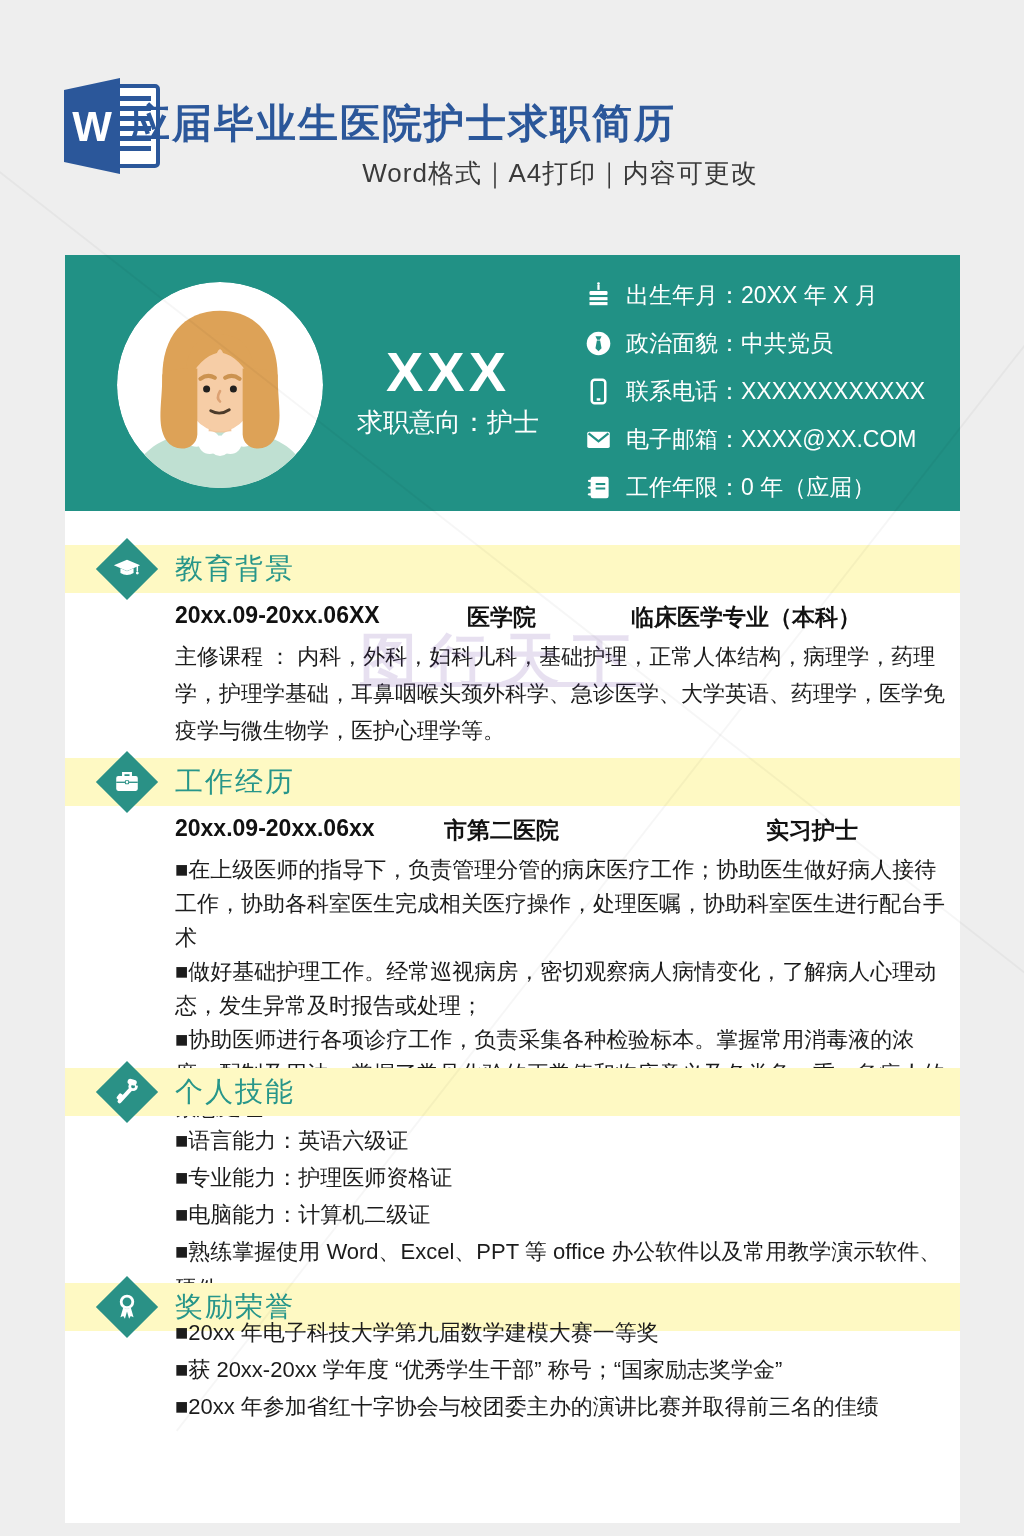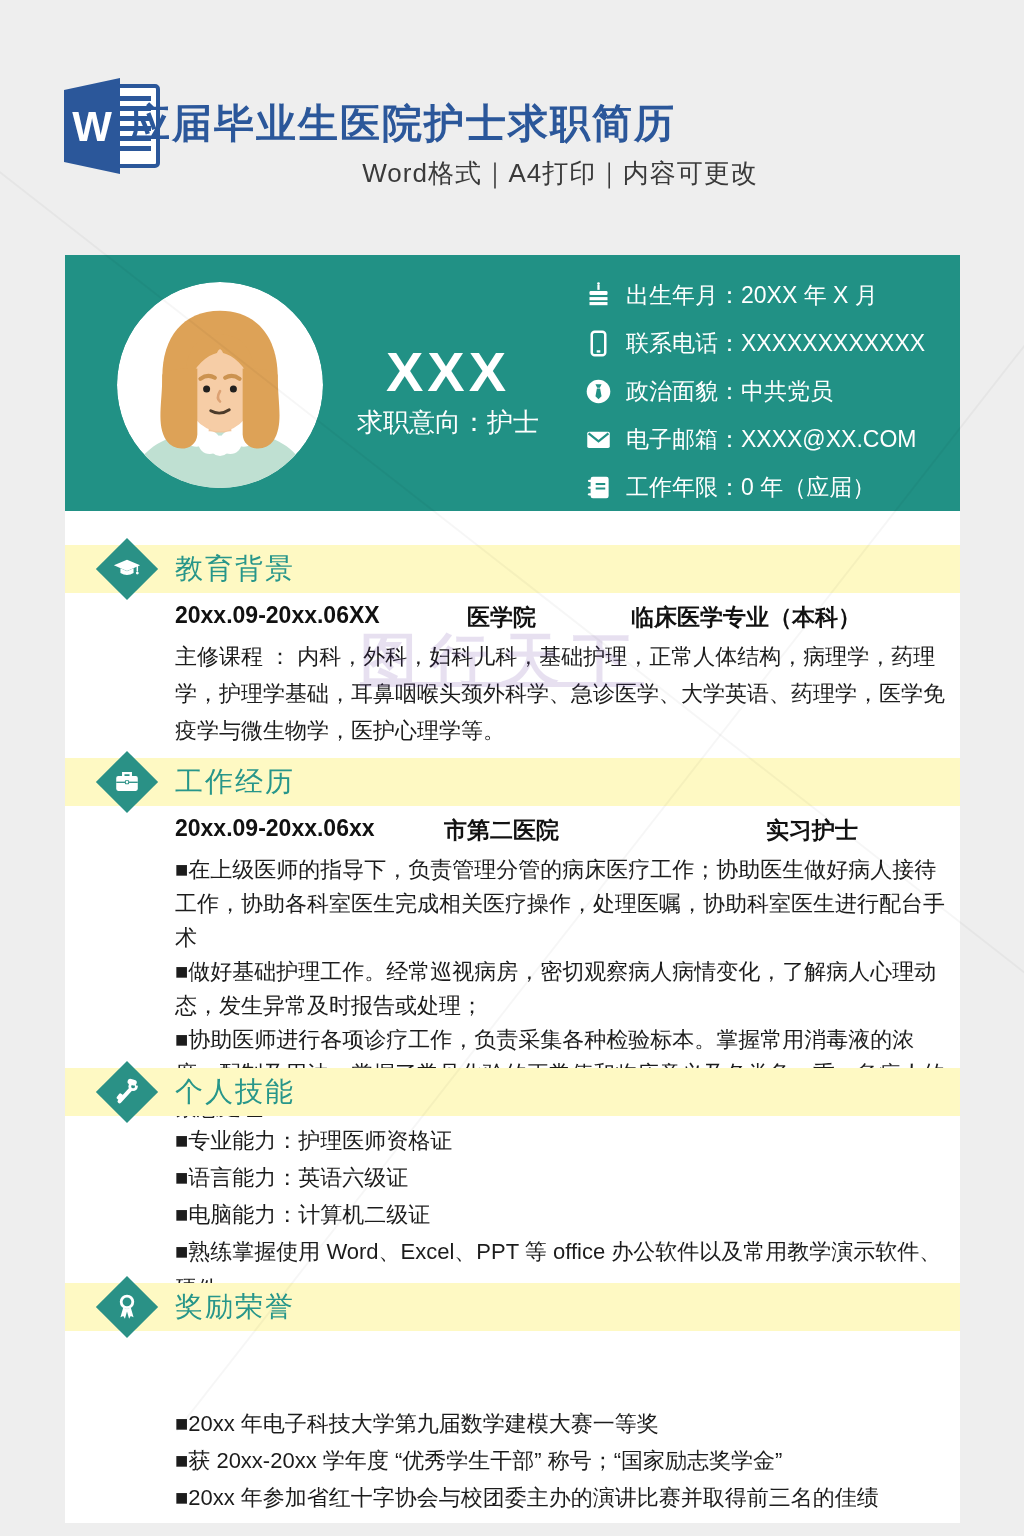--- a/index.html
+++ b/index.html
@@ -73,21 +73,21 @@
   .hp0{left:0;}
   .edu-heading .hp1{left:292px;}
   .edu-heading .hp2{left:456px;}
   .work-heading .hp1{left:269px;}
   .work-heading .hp2{left:591px;}
 
   .body-text{left:175px;width:778px;font-size:22px;color:#1c1c1c;}
   .edu-detail{top:638px;line-height:37px;}
   .work-bullets{top:853px;line-height:34px;}
   .skill-bullets{top:1122px;line-height:37px;}
-  .award-bullets{top:1405px;line-height:37px;}
+  .award-bullets{top:1314px;line-height:37px;}
   .bullet{margin:0;}
 
   
   .wm-text{
     left:360px;top:622px;font-size:57px;font-weight:700;
     color:#4c1d95;opacity:0.13;letter-spacing:14px;white-space:nowrap;
     pointer-events:none;z-index:6;text-decoration:underline;
   }
   .wline{
     height:2px;width:1700px;background:#000;opacity:0.035;
@@ -186,36 +186,36 @@
             <rect x="4" y="13.4" width="16" height="2.8"></rect>
             <rect x="4" y="17.8" width="16" height="2.8"></rect>
           </svg>
         </span>
         <span class="ctext"><span>出生年月：</span><span>20XX 年 X 月</span></span>
       </div>
 
       <div class="contact-row">
         <span class="cicon">
           <svg width="27" height="27" viewBox="0 0 24 24">
-            <rect x="6" y="1.5" width="12" height="21" rx="2.6" fill="none" stroke="#ffffff" stroke-width="2.2"></rect>
-            <rect x="10.4" y="18" width="3.2" height="2.1" fill="#ffffff"></rect>
-          </svg>
-        </span>
-        <span class="ctext"><span>联系电话：</span><span>XXXXXXXXXXXX</span></span>
-      </div>
-
-      <div class="contact-row">
-        <span class="cicon">
-          <svg width="27" height="27" viewBox="0 0 24 24">
             <circle cx="12" cy="12" r="10.5" fill="#ffffff"></circle>
             <path d="M9.3,5.6 h5.4 l-1.5,3 h-2.4 Z" fill="#219185"></path>
             <path d="M10.6,9.4 h2.8 l1.3,6.8 -2.7,2.6 -2.7,-2.6 Z" fill="#219185"></path>
           </svg>
         </span>
         <span class="ctext"><span>政治面貌：</span><span>中共党员</span></span>
+      </div>
+
+      <div class="contact-row">
+        <span class="cicon">
+          <svg width="27" height="27" viewBox="0 0 24 24">
+            <rect x="6" y="1.5" width="12" height="21" rx="2.6" fill="none" stroke="#ffffff" stroke-width="2.2"></rect>
+            <rect x="10.4" y="18" width="3.2" height="2.1" fill="#ffffff"></rect>
+          </svg>
+        </span>
+        <span class="ctext"><span>联系电话：</span><span>XXXXXXXXXXXX</span></span>
       </div>
 
       <div class="contact-row">
         <span class="cicon">
           <svg width="27" height="27" viewBox="0 0 24 24">
             <rect x="2" y="5" width="20" height="14.5" rx="1.5" fill="#ffffff"></rect>
             <path d="M3.2,6.5 L12,13.6 L20.8,6.5" stroke="#219185" stroke-width="2" fill="none"></path>
           </svg>
         </span>
         <span class="ctext"><span>电子邮箱：</span><span>XXXX@XX.COM</span></span>
@@ -289,22 +289,22 @@
       <circle cx="22.5" cy="10" r="5" fill="#ffffff"></circle>
       <circle cx="22.5" cy="10" r="2" fill="#2a9186"></circle>
       <rect x="24" y="4" width="5" height="4.5" fill="#2a9186" transform="rotate(40 26.5 6)"></rect>
 
       <rect x="16.5" y="2.5" width="10" height="6" rx="3" fill="#ffffff" transform="rotate(18 21.5 5.5)"></rect>
 
       <rect x="6" y="17.5" width="4.5" height="7" rx="1.4" fill="#ffffff" transform="rotate(38 8.2 21)"></rect>
     </svg>
   </div>
   <div class="abs body-text skill-bullets">
+      <div class="bullet">■语言能力：英语六级证</div>
       <div class="bullet">■专业能力：护理医师资格证</div>
-      <div class="bullet">■语言能力：英语六级证</div>
       <div class="bullet">■电脑能力：计算机二级证</div>
       <div class="bullet">■熟练掌握使用 Word、Excel、PPT 等 office 办公软件以及常用教学演示软件、硬件</div>
     </div>
 
   <div class="abs strip strip-award">
     <div class="section-title">奖励荣誉</div>
   </div>
   <div class="abs diamond d-award">
     <svg width="30" height="30" viewBox="0 0 32 32">
       <circle cx="16" cy="10.5" r="6.2" fill="none" stroke="#ffffff" stroke-width="3"></circle>

